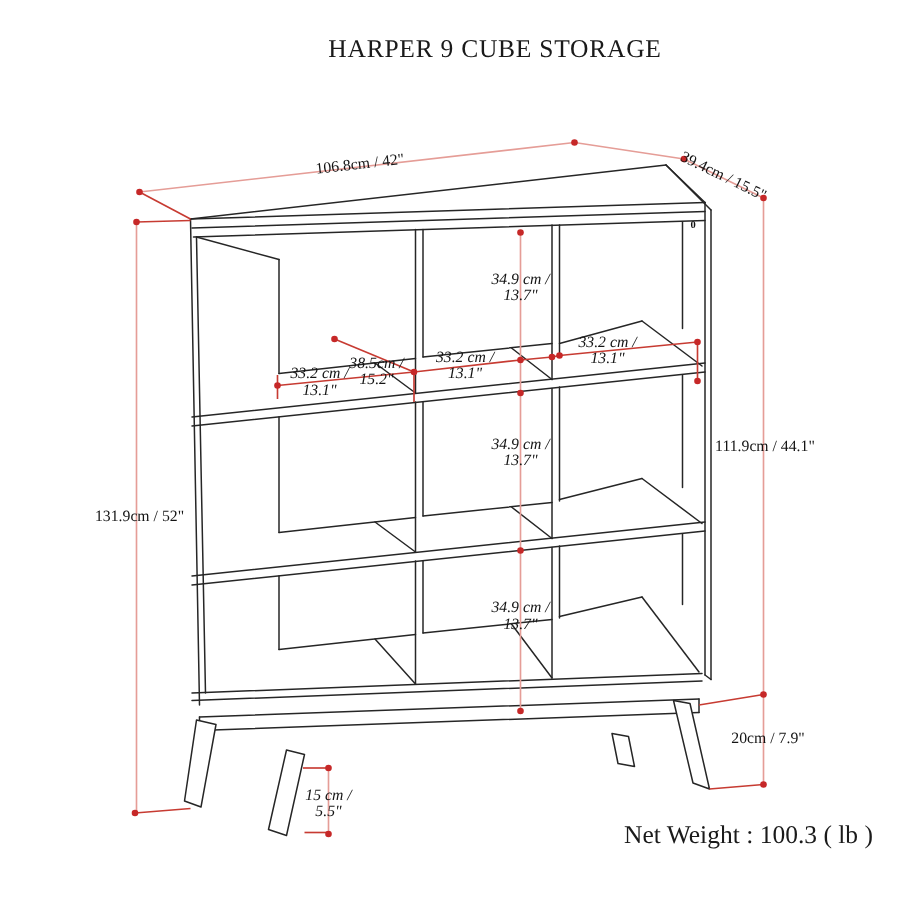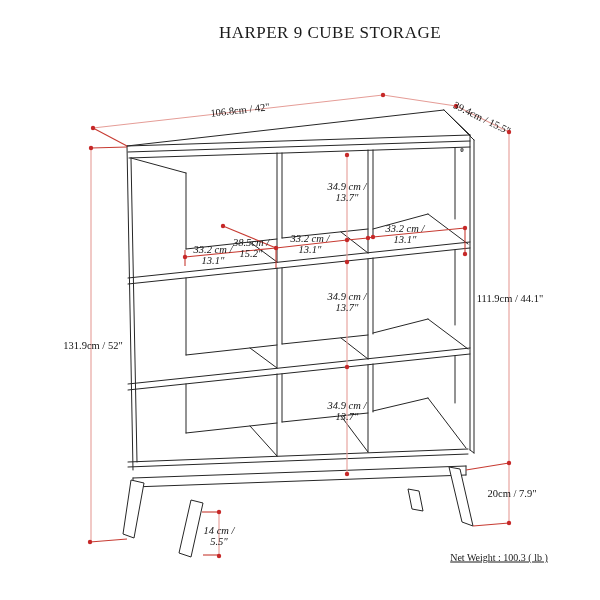--- a/index.html
+++ b/index.html
@@ -29,24 +29,23 @@
     position:absolute;
     transform:translate(-50%,-50%);
     font-size:17px;
     letter-spacing:.5px;
     color:#1a1a1a;
     white-space:nowrap;
   }
   #netweight{
     position:absolute;
     transform:translate(-50%,-50%);
-    font-size:10px;
+    font-size:17px;
     color:#1a1a1a;
     white-space:nowrap;
-    text-decoration:underline;
   }
   #hwmark{
     position:absolute;
     transform:translate(-50%,-50%);
     font-size:7px;
     font-weight:bold;
     color:#111;
   }
 </style>
 </head>
@@ -222,21 +221,21 @@
     <span>13.1"</span>
   </div>
   <div class="lbl" style="left:405px;top:234px;">
     <span>33.2 cm /</span>
     <span>13.1"</span>
   </div>
 
   <div class="lbl" style="left:512px;top:493px;">20cm / 7.9"</div>
 
   <div class="lbl" style="left:219px;top:536px;">
-    <span>14 cm /</span>
+    <span>15 cm /</span>
     <span>5.5"</span>
   </div>
 
   <div id="hwmark" style="left:462px;top:150px;">0</div>
 
   <div id="netweight" style="left:499px;top:557px;">Net Weight : 100.3 ( lb )</div>
 
 </div>
 
 </body></html>

